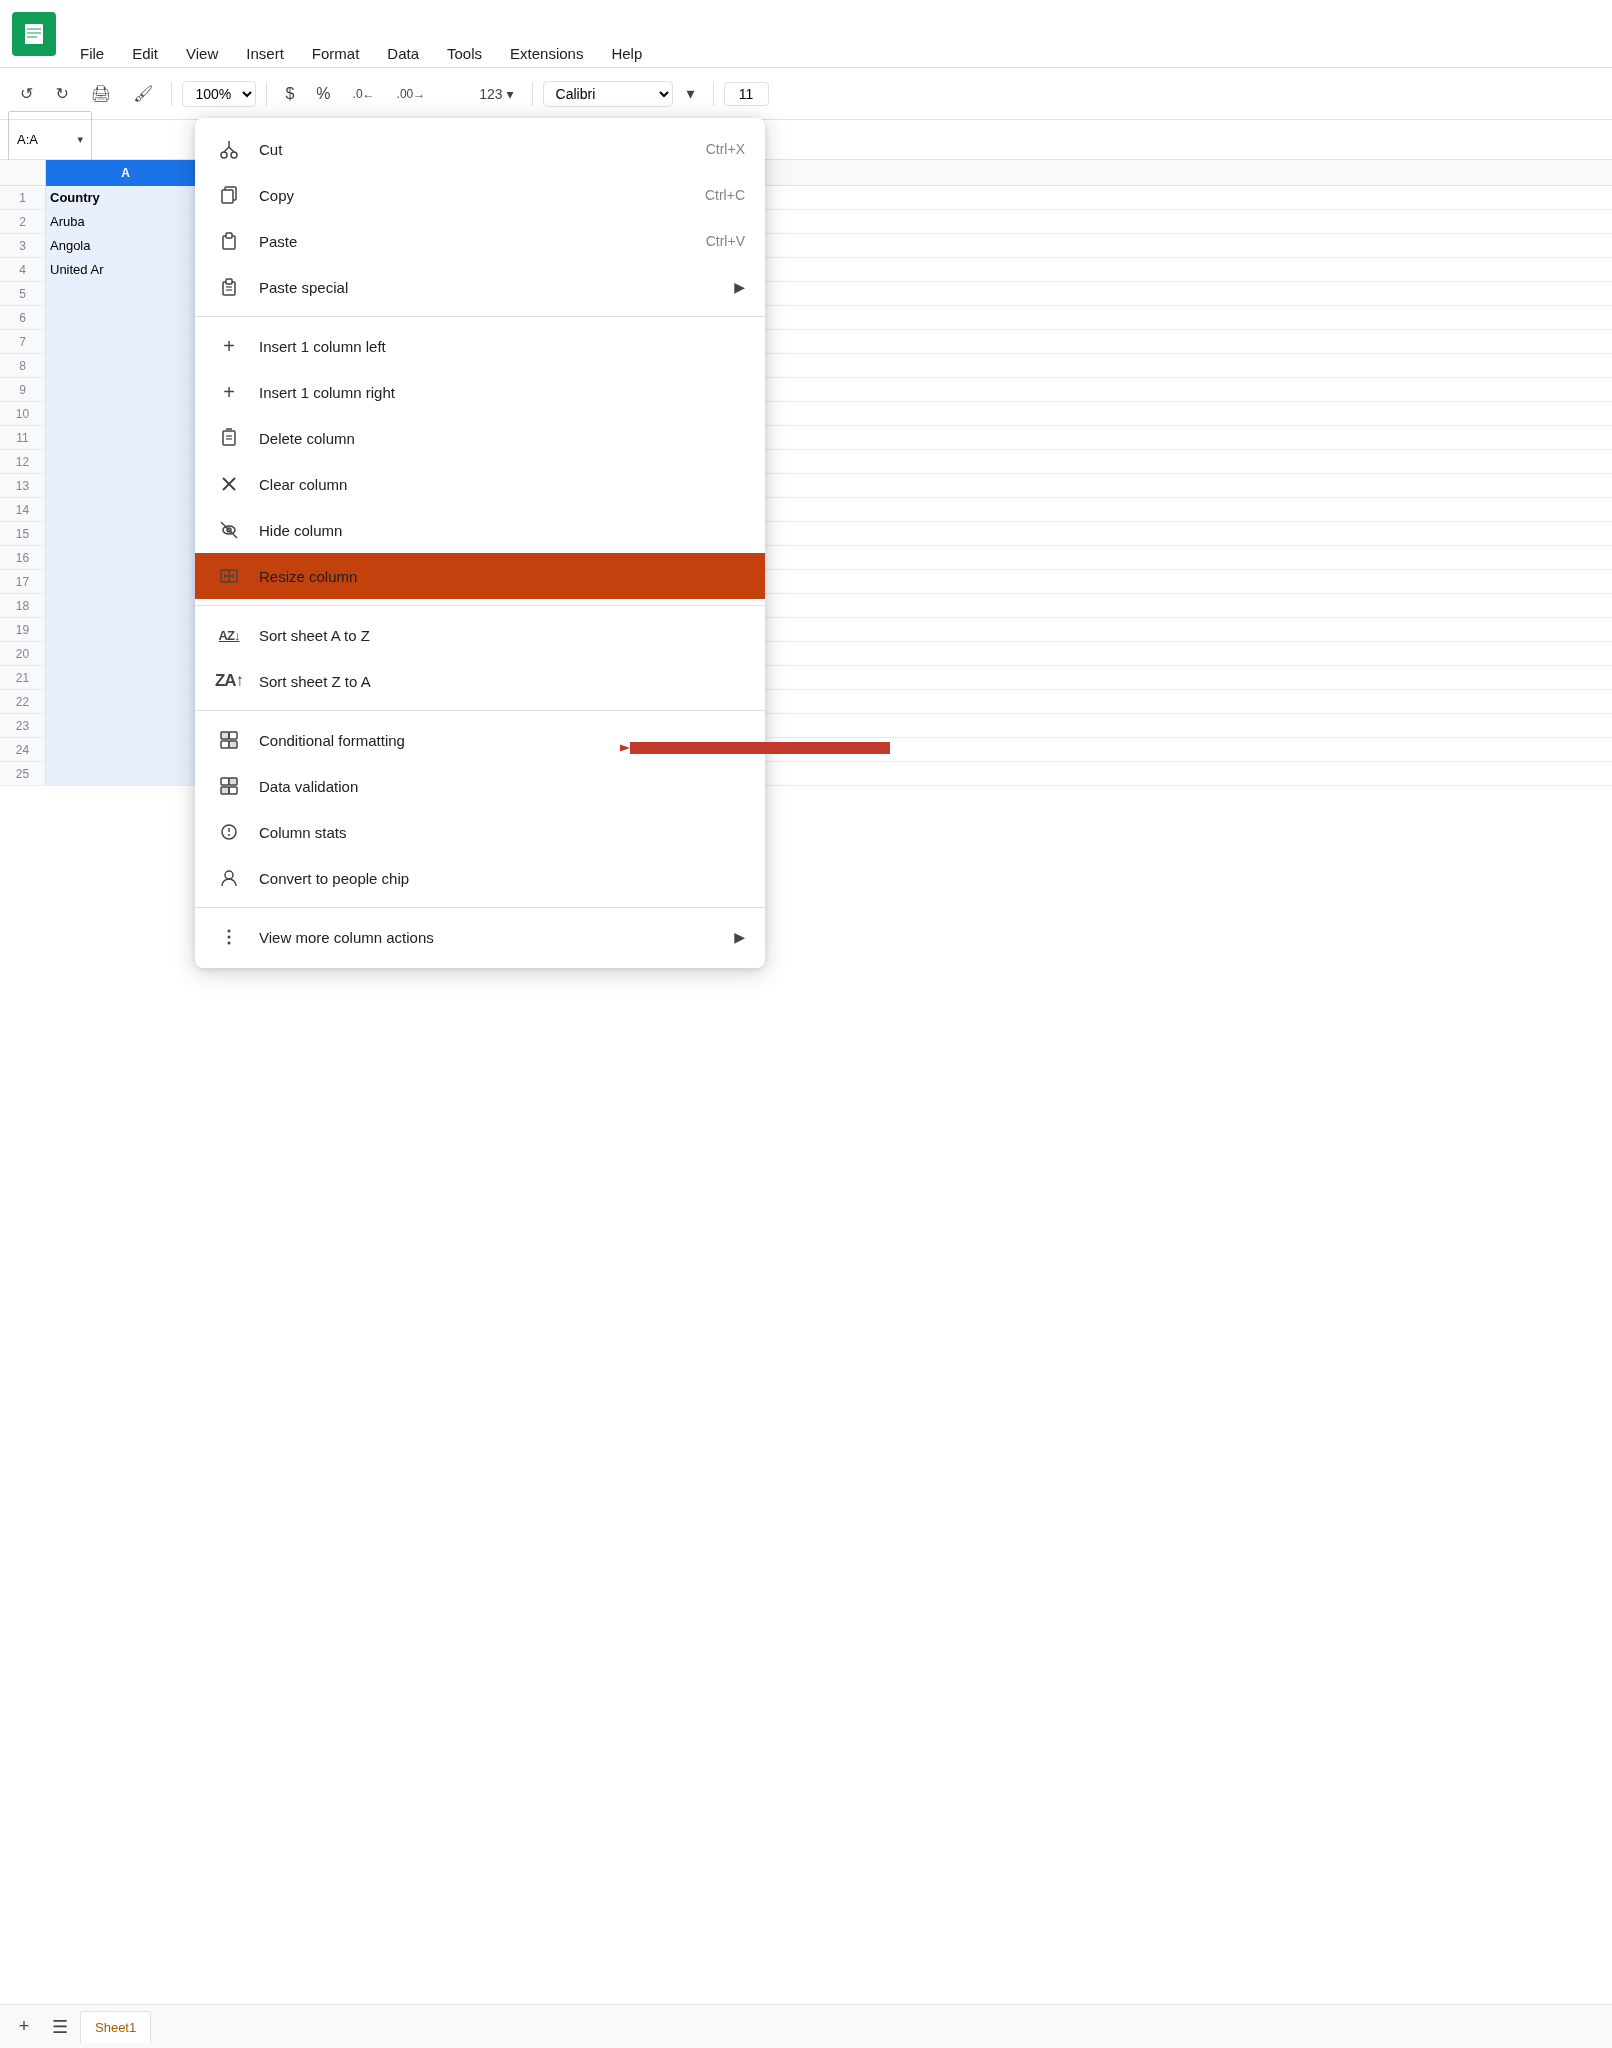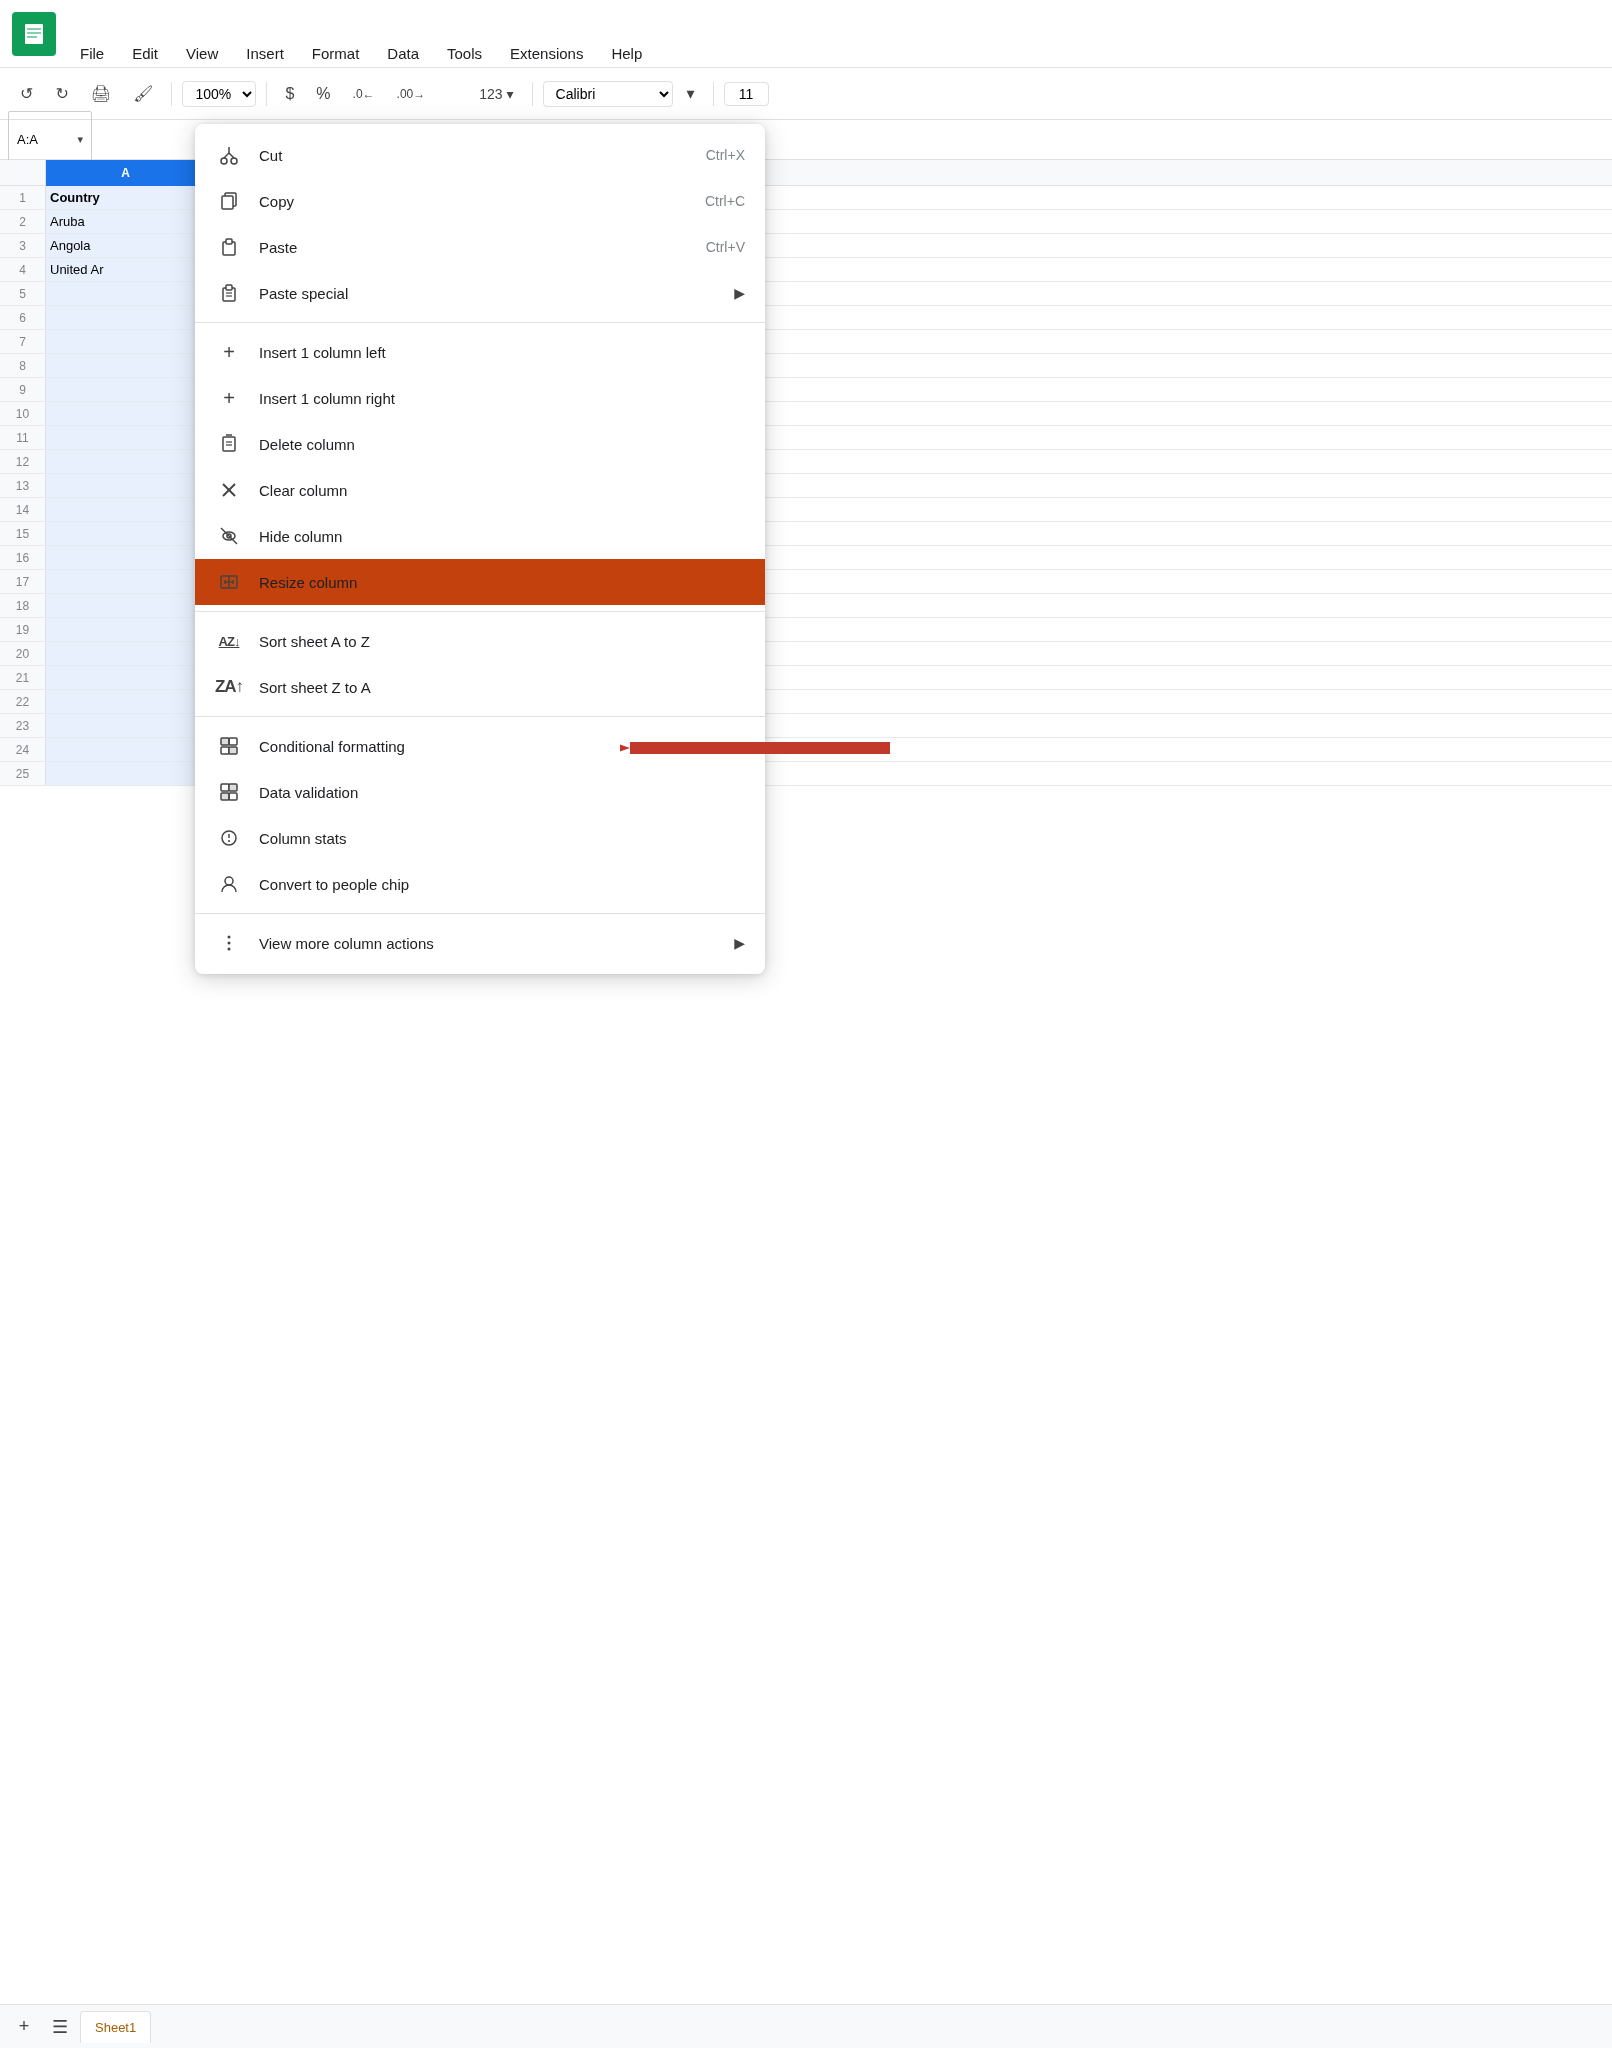--- a/index.html
+++ b/index.html
@@ -189,21 +189,21 @@
       background: #fff;
     }
     .cell.selected-col {
       background: #e8f0fe;
     }
 
     
     .context-menu {
       position: absolute;
       left: 195px;
-      top: 124px;
+      top: 118px;
       width: 570px;
       background: #fff;
       border-radius: 8px;
       box-shadow: 0 4px 24px rgba(0,0,0,0.18), 0 1px 6px rgba(0,0,0,0.12);
       z-index: 1000;
       padding: 8px 0;
     }
     .ctx-item {
       display: flex;
       align-items: center;

